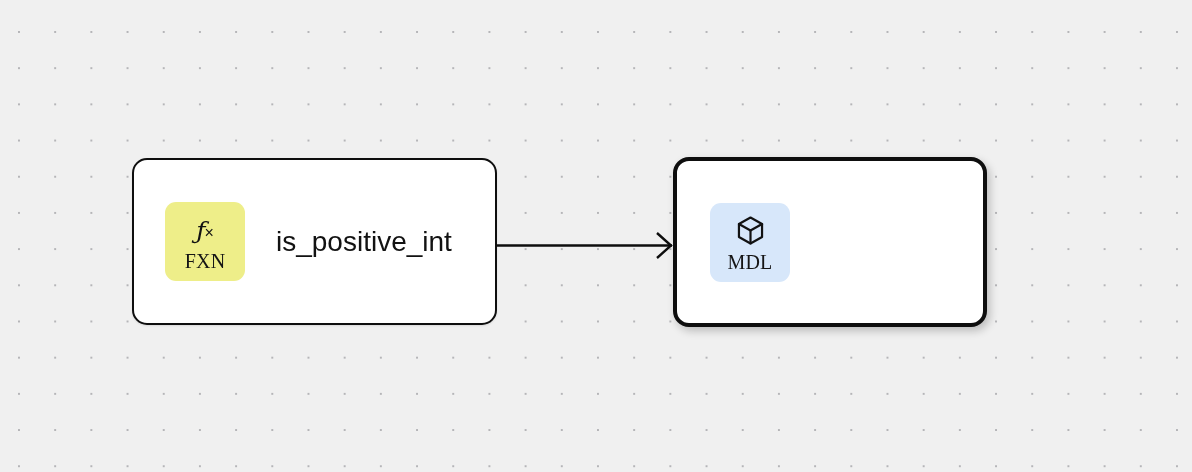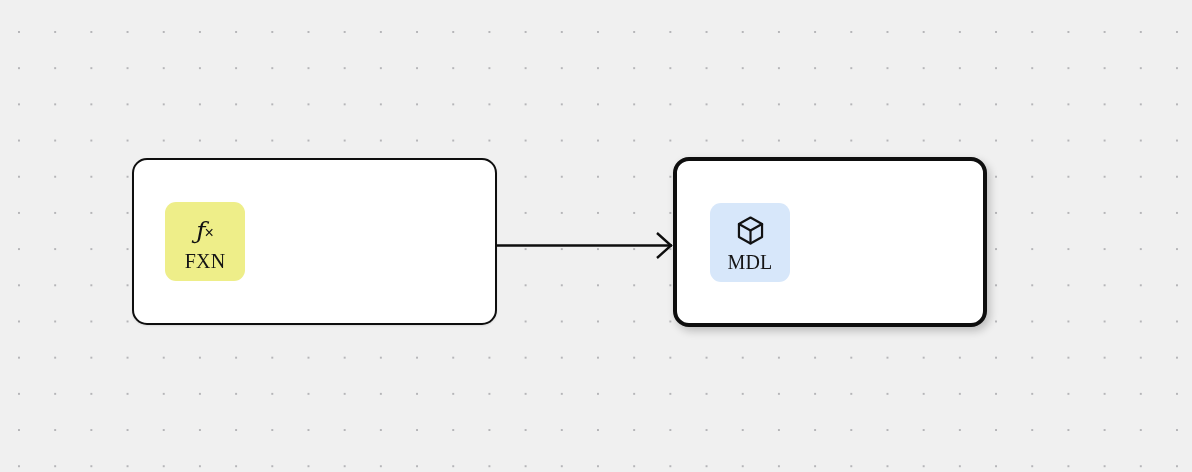--- a/index.html
+++ b/index.html
@@ -141,20 +141,21 @@
     </g>
   </svg>
 
   <div id="node-fxn" class="node">
     <div class="badge badge-fxn">
       <div class="badge-glyph">
         <span class="fx-glyph"><span>ƒ</span><span class="times">×</span></span>
       </div>
       <div class="badge-label">FXN</div>
     </div>
+    <div class="node-title">is_positive_int</div>
   </div>
 
   <div id="node-mdl" class="node selected">
     <div class="badge badge-mdl">
       <div class="badge-glyph">
         <svg width="33" height="33" viewBox="0 0 24 24" fill="none" stroke="#121212" stroke-width="1.6" stroke-linecap="round" stroke-linejoin="round" aria-hidden="true">
           <path d="M12 2.6 20.4 7.3v9.4L12 21.4 3.6 16.7V7.3z"></path>
           <path d="M3.6 7.3 12 12l8.4-4.7"></path>
           <path d="M12 12v9.4"></path>
         </svg>

